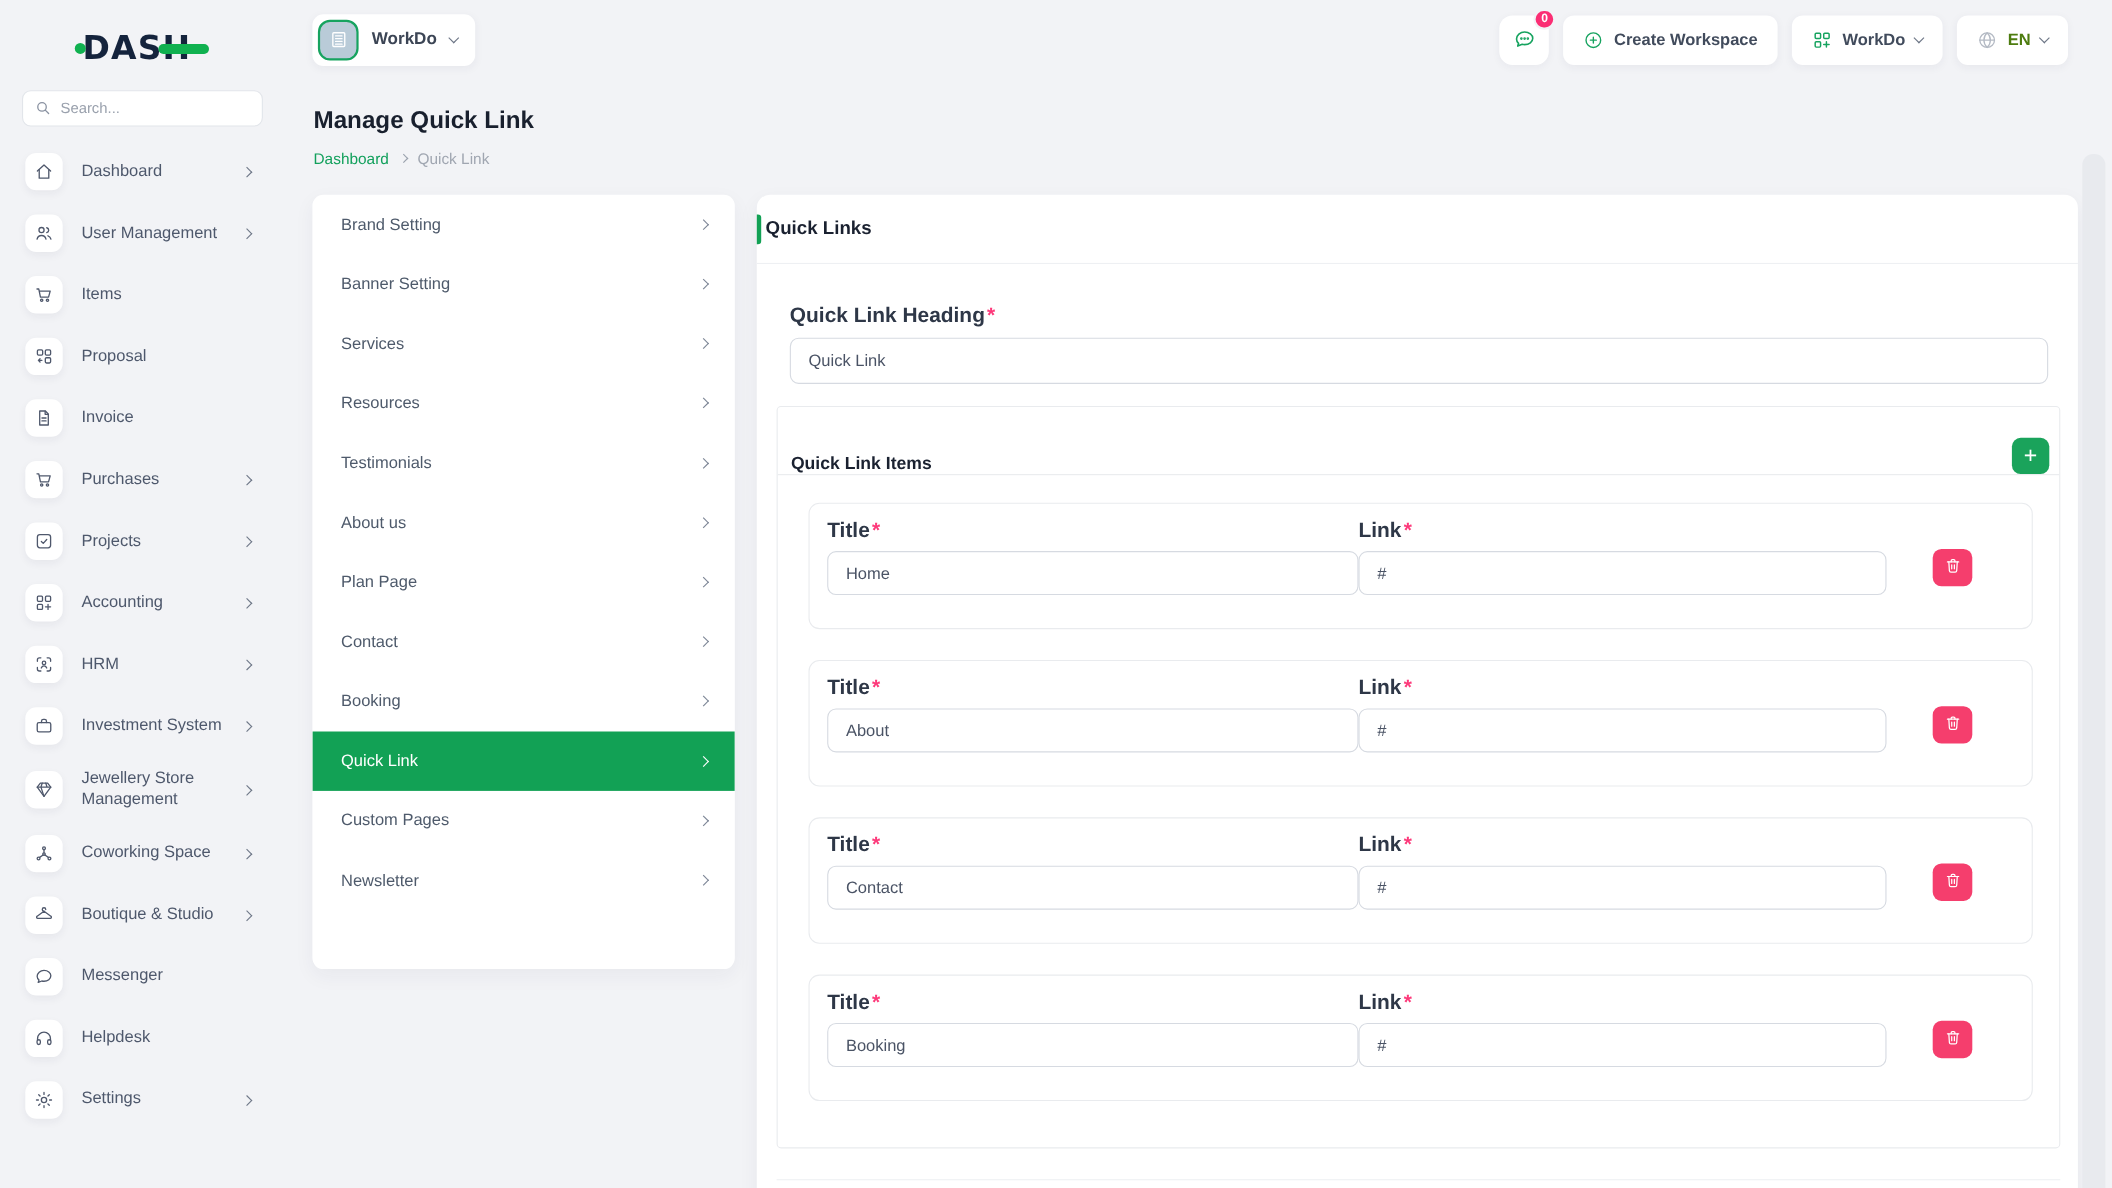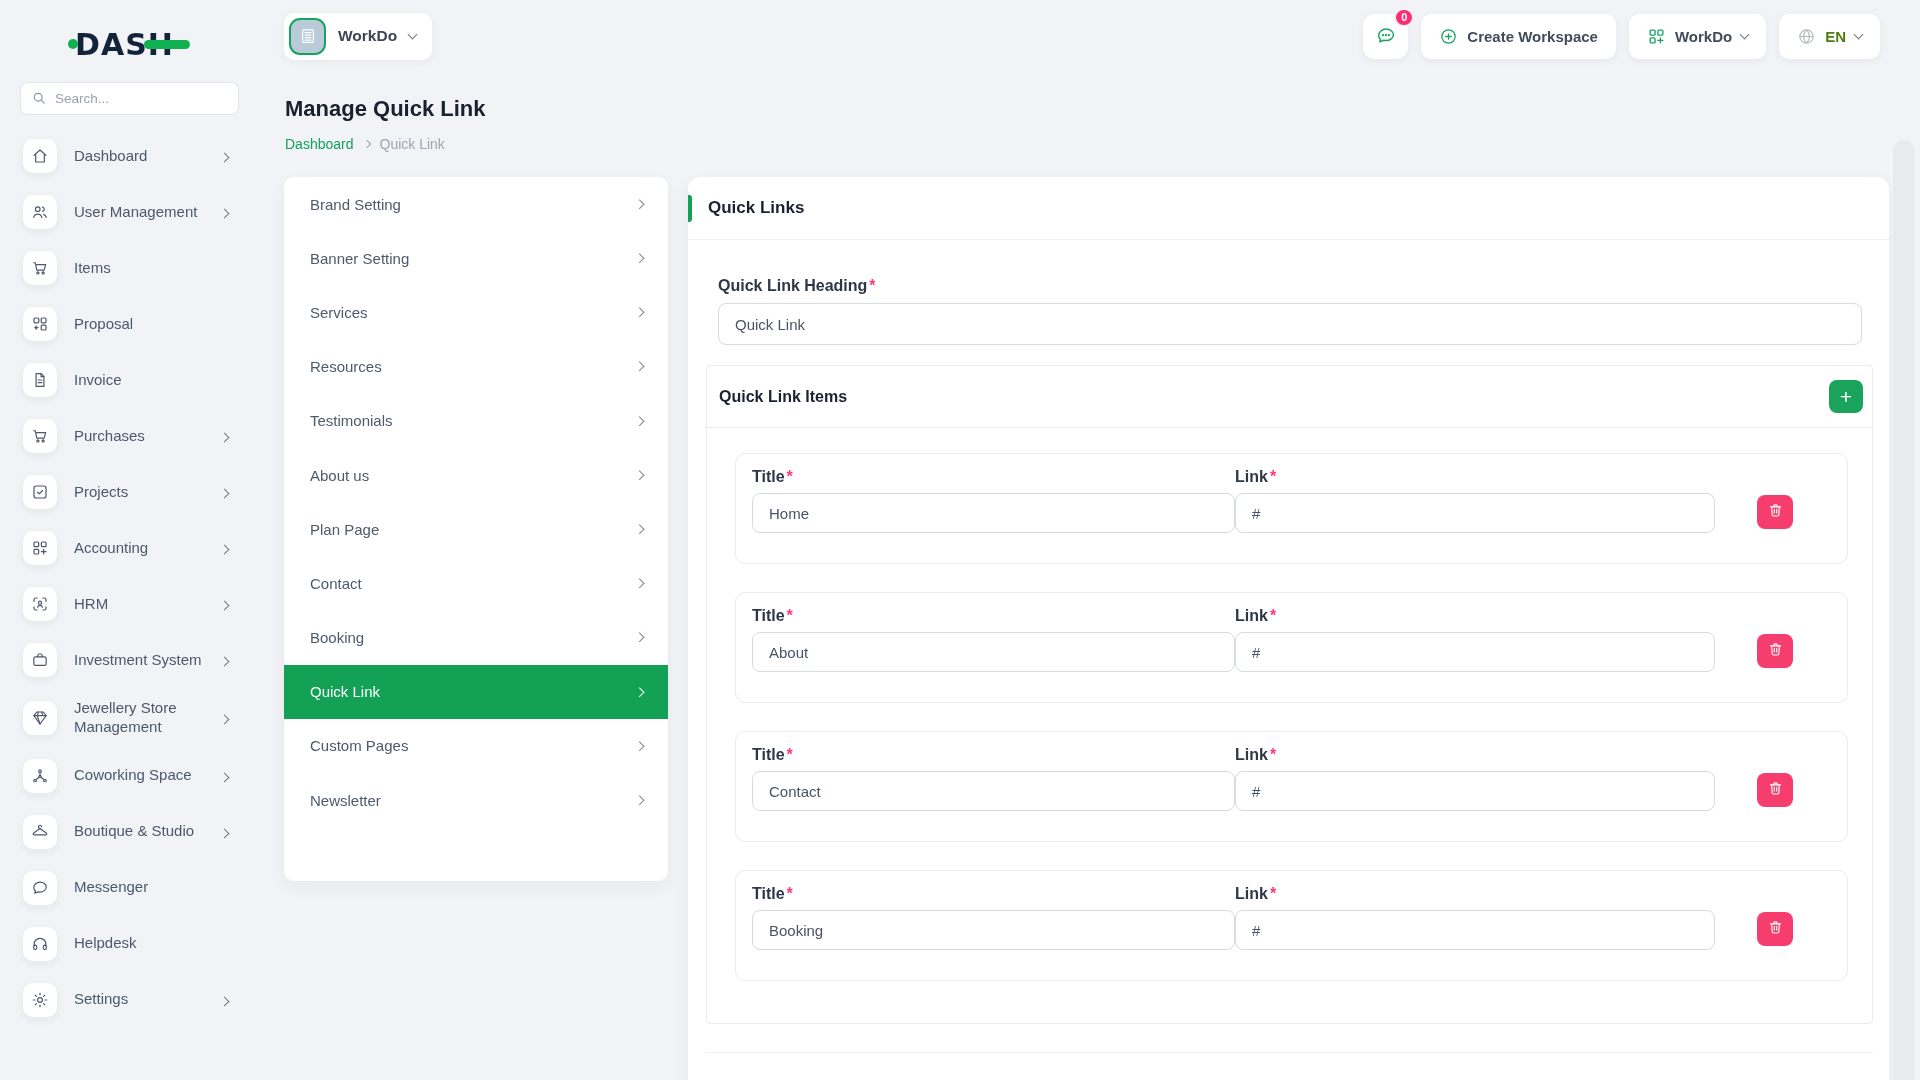--- a/index.html
+++ b/index.html
@@ -56,32 +56,32 @@
   
   .menu-card { position:absolute; left:284px; top:177px; width:384px; height:704px; background:#fff; border-radius:10px;
     box-shadow:0 6px 18px rgba(30,42,70,.05); overflow:hidden; }
   .menu-item { height:54.2px; display:flex; align-items:center; justify-content:space-between; padding:0 26px; font-size:15px; color:#4e5a6b; cursor:pointer; }
   .menu-item .chev { border-color:#7c8595; width:6.5px; height:6.5px; }
   .menu-item.active { background:#12a155; color:#fff; }
   .menu-item.active .chev { border-color:#fff; }
   
   .main-card { position:absolute; left:688px; top:177px; width:1201px; min-height:980px; background:#fff; border-radius:12px;
     box-shadow:0 6px 18px rgba(30,42,70,.05); }
-  .card-header { height:63px; border-bottom:1px solid #eef0f3; display:flex; align-items:center; position:relative; padding-left:20px; }
+  .card-header { height:63px; border-bottom:1px solid #eef0f3; display:flex; align-items:center; position:relative; padding-left:8px; }
   .accent-bar { position:absolute; left:0; top:18px; width:4px; height:27px; background:#12a155; border-radius:0 3px 3px 0; }
   .card-title { font-size:17px; font-weight:700; color:#1a2130; }
   .card-body { padding:0 16px 0 18px; }
-  .field-label { font-size:16px; font-weight:700; color:#2e3747; }
+  .field-label { font-size:19px; font-weight:700; color:#2e3747; }
   .req { color:#fd397a; margin-left:2px; }
   .heading-field { margin:37px 11px 0 12px; }
   .text-input { width:100%; height:42px; border:1px solid #d6dae1; border-radius:8px; background:#fff;
     padding:0 16px; font-size:15px; color:#4a5365; font-family:inherit; outline:none; }
   .heading-field .text-input { margin-top:8px; }
   .items-group { margin-top:20px; border:1px solid #e9ebee; border-radius:4px; }
-  .items-head { height:62px; display:flex; align-items:center; justify-content:space-between; border-bottom:1px solid #e9ebee; padding:0 9px 0 12px; }
+  .items-head { height:62px; display:flex; align-items:flex-end; justify-content:space-between; border-bottom:1px solid #e9ebee; padding:0 9px 0 12px; }
   .items-title { font-size:16px; font-weight:700; color:#1a2130; }
   .add-btn { width:34px; height:33px; border-radius:8px; background:#1aa35b; color:#fff; border:none; font-size:21px; line-height:1;
     display:flex; align-items:center; justify-content:center; cursor:pointer; font-family:inherit; }
   .items-body { padding:25px 24px 14px 28px; }
   .link-row { border:1px solid #e9ebee; border-radius:10px; padding:14px 16px 30px 16px; margin-bottom:28px; display:flex; align-items:flex-start; }
   .f-col label { display:block; margin-bottom:7px; }
   .f-title { width:483px; }
   .f-link { width:480px; }
   .f-col .text-input { height:40px; }
   .del-btn { width:36px; height:34px; margin-left:42px; margin-top:27px; border:none; border-radius:8px; background:#f53e6d;

